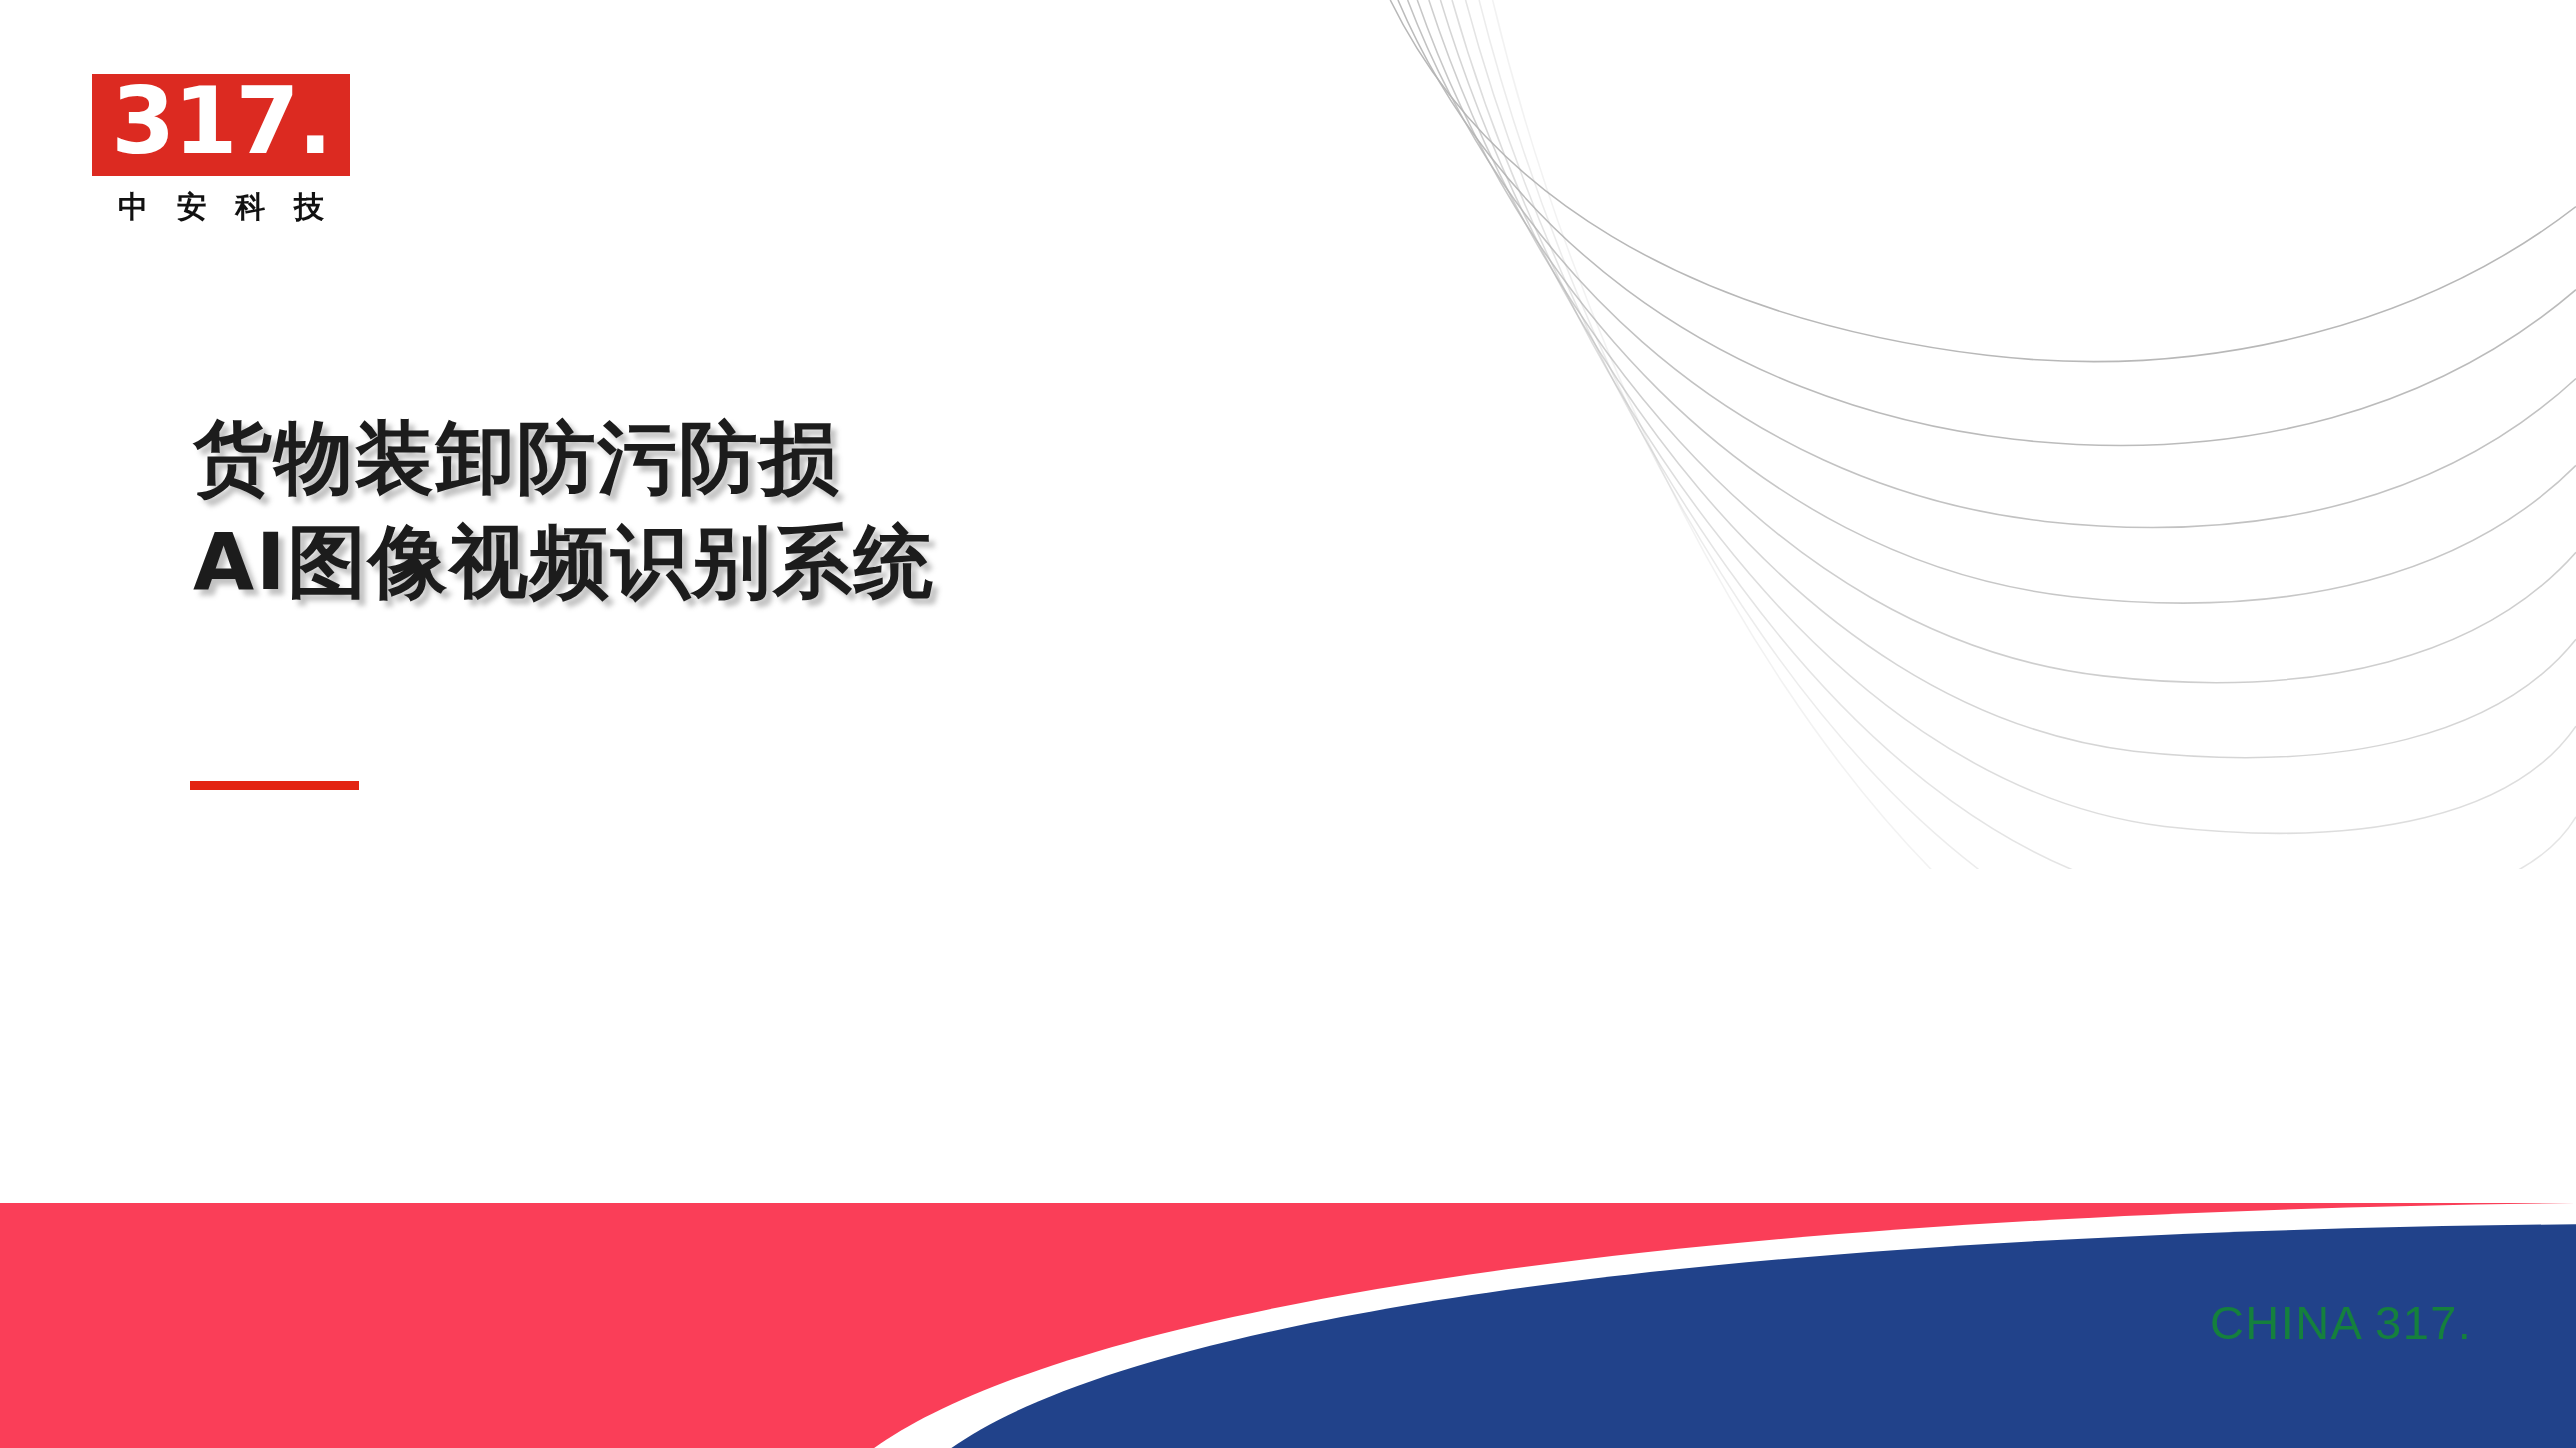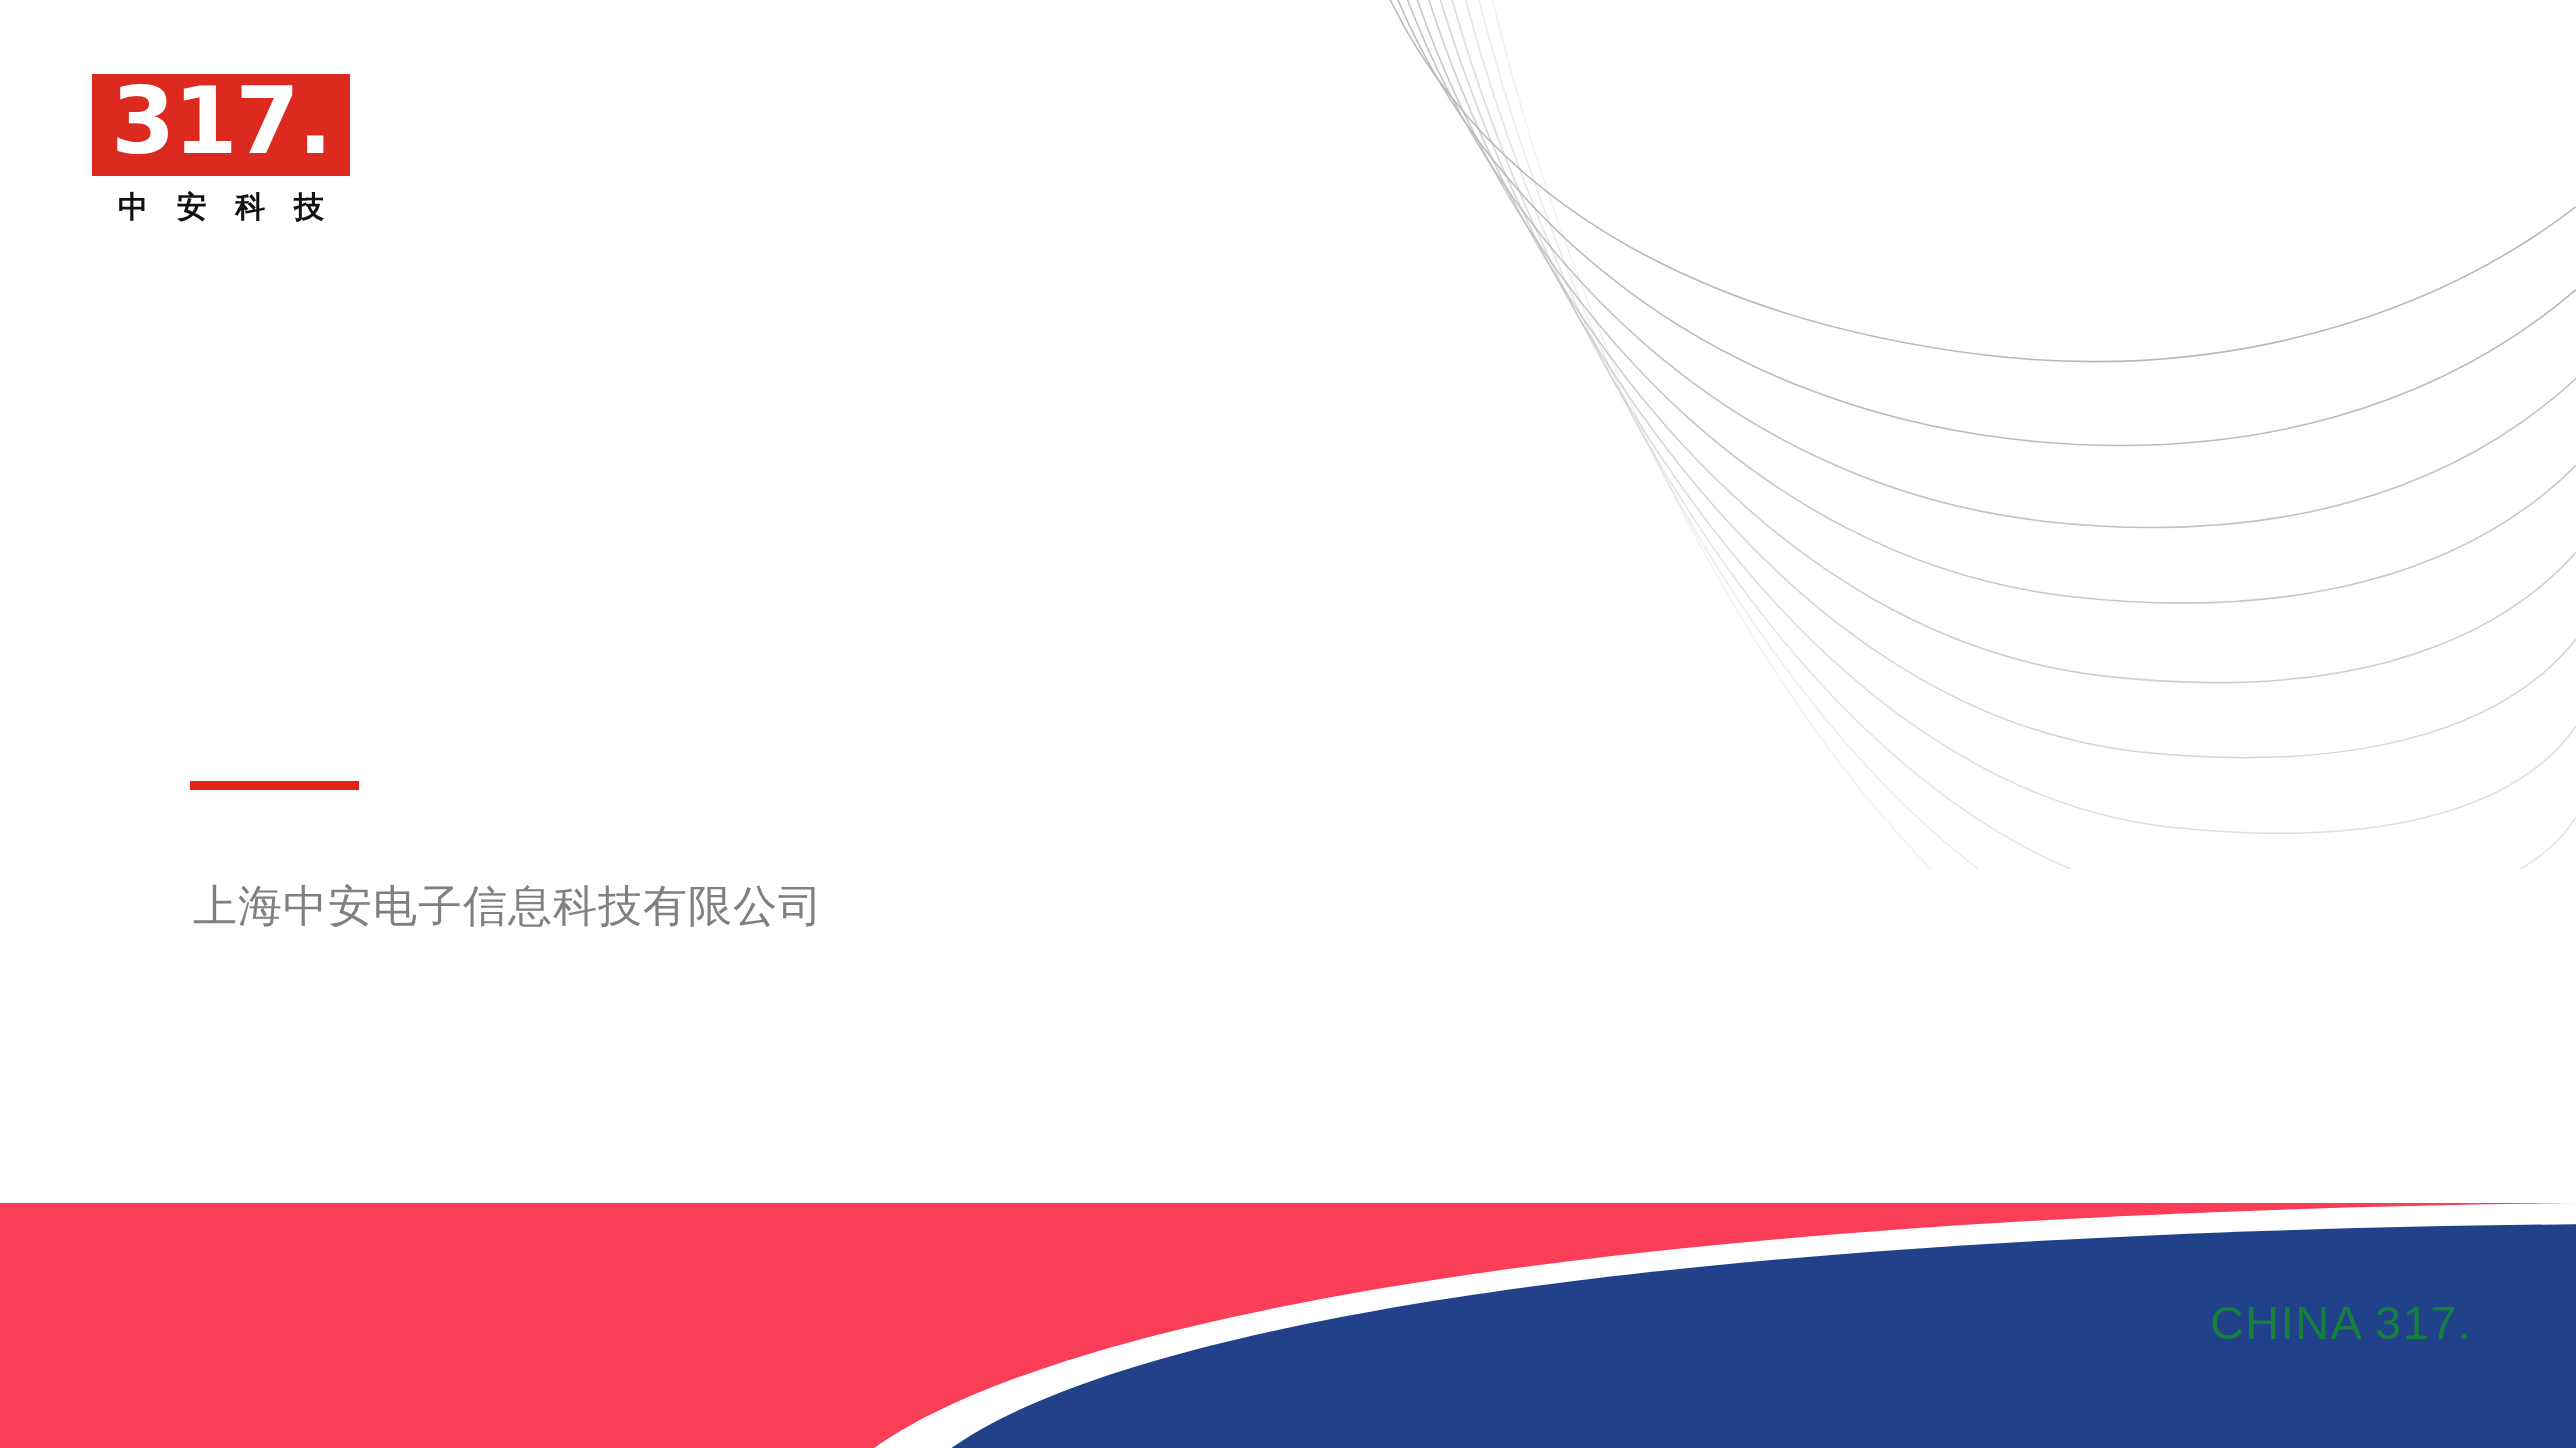--- a/index.html
+++ b/index.html
@@ -153,24 +153,27 @@
     </g>
   </svg>
 
   <div id="logo-block">
     <div id="logo-mark">
       <span id="logo-mark-text">317.</span>
     </div>
     <div id="logo-sub">中 安 科 技</div>
   </div>
 
+  <div id="title-block">
+    <div class="title-line">货物装卸防污防损</div>
+    <div class="title-line">AI图像视频识别系统</div>
+  </div>
 
   <div id="title-rule"></div>
 
-  <div id="subtitle">上海中安电子信息科技有限公司</div>
 
   <div id="footer">
     <svg viewBox="0 0 2667 254" preserveAspectRatio="none" aria-hidden="true">
       <rect x="0" y="0" width="2667" height="254" fill="#FA3E58"></rect>
       <path d="M 2667,0 L 2667,254 L 905,254 C 1050,150 1500,14 2667,0 Z" fill="#ffffff"></path>
       <path d="M 2667,22 L 2667,254 L 985,254 C 1120,158 1540,34 2667,22 Z" fill="#21428A"></path>
     </svg>
   </div>
 
   <div id="footer-text">CHINA 317.</div>

